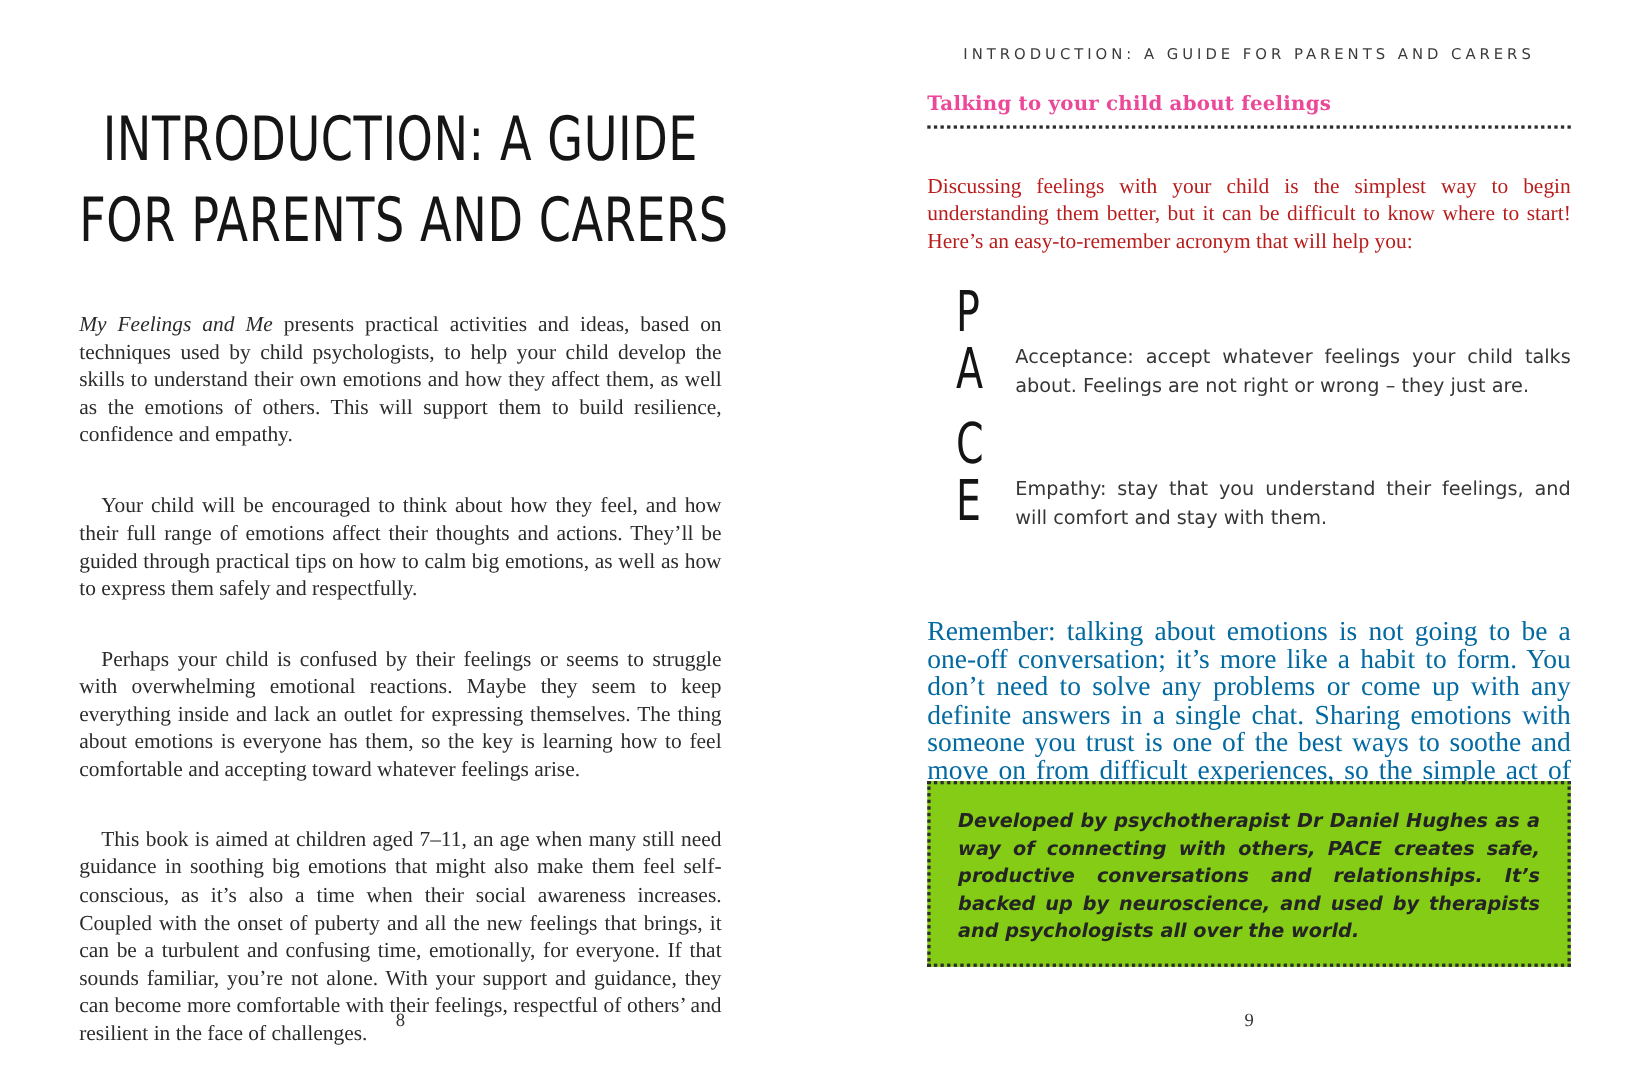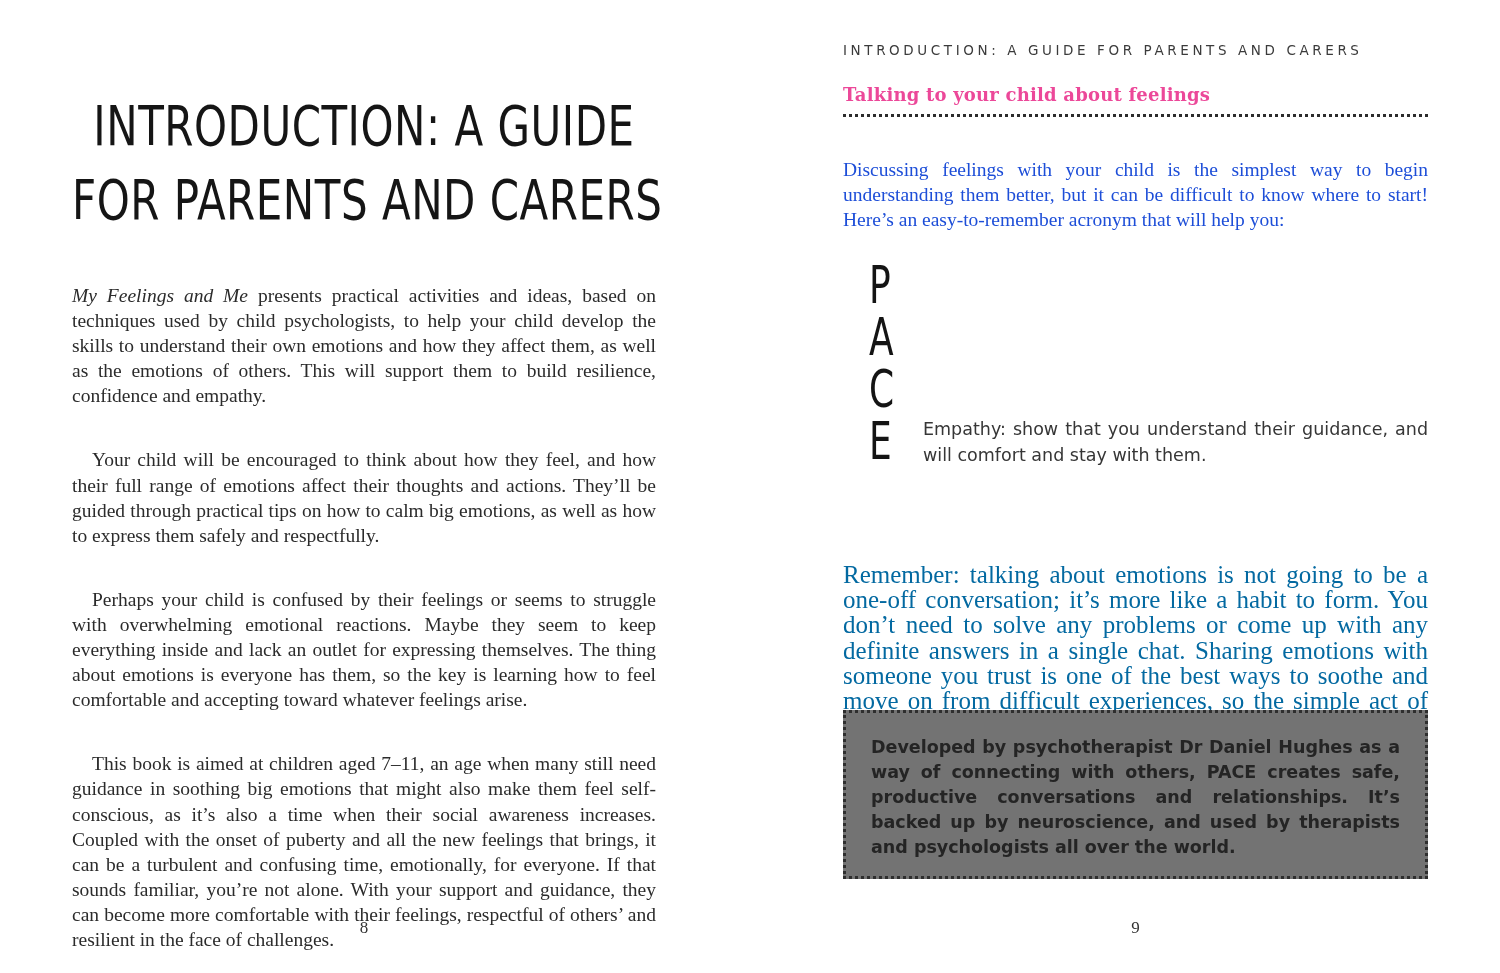--- a/index.html
+++ b/index.html
@@ -43,21 +43,21 @@
   .body-copy p { margin: 0; }
   .body-copy p.indent { text-indent: 20px; margin-top: 39px; }
   .italic-lead { font-style: italic; }
 
   
   .running-header {
     position: absolute;
     top: 42px;
     left: 843px;
     width: 585px;
-    text-align: left;
+    text-align: center;
     font-family: "DejaVu Sans", sans-serif;
     font-size: 13.5px;
     letter-spacing: 3.6px;
     color: #3b3b3b;
     white-space: nowrap;
   }
   .section-heading {
     position: absolute;
     top: 84px;
     left: 843px;
@@ -71,21 +71,21 @@
     border-bottom: 3px dotted #2c2c2c;
   }
   .right-intro {
     position: absolute;
     top: 157px;
     left: 843px;
     width: 585px;
     font-family: "Liberation Serif", serif;
     font-size: 19.5px;
     line-height: 25.2px;
-    color: #1d4ed8;
+    color: #b91c1c;
     text-align: justify;
   }
   .pace-list {
     position: absolute;
     top: 260px;
     left: 843px;
     width: 585px;
   }
   .pace-item { display: flex; margin-bottom: 16px; }
   .pace-letter-cell { flex: 0 0 80px; padding-left: 26px; }
@@ -117,23 +117,24 @@
     line-height: 25.2px;
     color: #0369a1;
     text-align: justify;
   }
   .info-box {
     position: absolute;
     top: 710px;
     left: 843px;
     width: 585px;
     min-height: 146px;
-    background: #737373;
+    background: #84cc16;
     border: 3px dotted #2e2e2e;
     padding: 22px 25px 16px 25px;
+    font-style: italic;
   }
   .info-box-text {
     font-family: "DejaVu Sans", sans-serif;
     font-weight: 700;
     font-size: 17.5px;
     line-height: 25px;
     color: #242424;
     text-align: justify;
   }
 
@@ -176,27 +177,28 @@
     <h2 class="section-heading">Talking to your child about feelings</h2>
 
     <p class="right-intro">Discussing feelings with your child is the simplest way to begin understanding them better, but it can be difficult to know where to start! Here’s an easy-to-remember acronym that will help you:</p>
 
     <div class="pace-list">
       <div class="pace-item">
         <div class="pace-letter-cell"><span class="pace-letter">P</span></div>
       </div>
       <div class="pace-item">
         <div class="pace-letter-cell"><span class="pace-letter">A</span></div>
+        <div class="pace-text">Acceptance: accept whatever feelings your child talks about. Feelings are not right or wrong – they just are.</div>
       </div>
       <div class="pace-item">
         <div class="pace-letter-cell"><span class="pace-letter">C</span></div>
       </div>
       <div class="pace-item">
         <div class="pace-letter-cell"><span class="pace-letter">E</span></div>
-        <div class="pace-text">Empathy: show that you understand their guidance, and will comfort and stay with them.</div>
+        <div class="pace-text">Empathy: stay that you understand their feelings, and will comfort and stay with them.</div>
       </div>
     </div>
 
     <p class="remember">Remember: talking about emotions is not going to be a one-off conversation; it’s more like a habit to form. You don’t need to solve any problems or come up with any definite answers in a single chat. Sharing emotions with someone you trust is one of the best ways to soothe and move on from difficult experiences, so the simple act of talking is, in many cases, enough.</p>
 
     <div class="info-box">
       <div class="info-box-text">Developed by psychotherapist Dr Daniel Hughes as a way of connecting with others, PACE creates safe, productive conversations and relationships. It’s backed up by neuroscience, and used by therapists and psychologists all over the world.</div>
     </div>
 
     <div class="page-number right">9</div>

